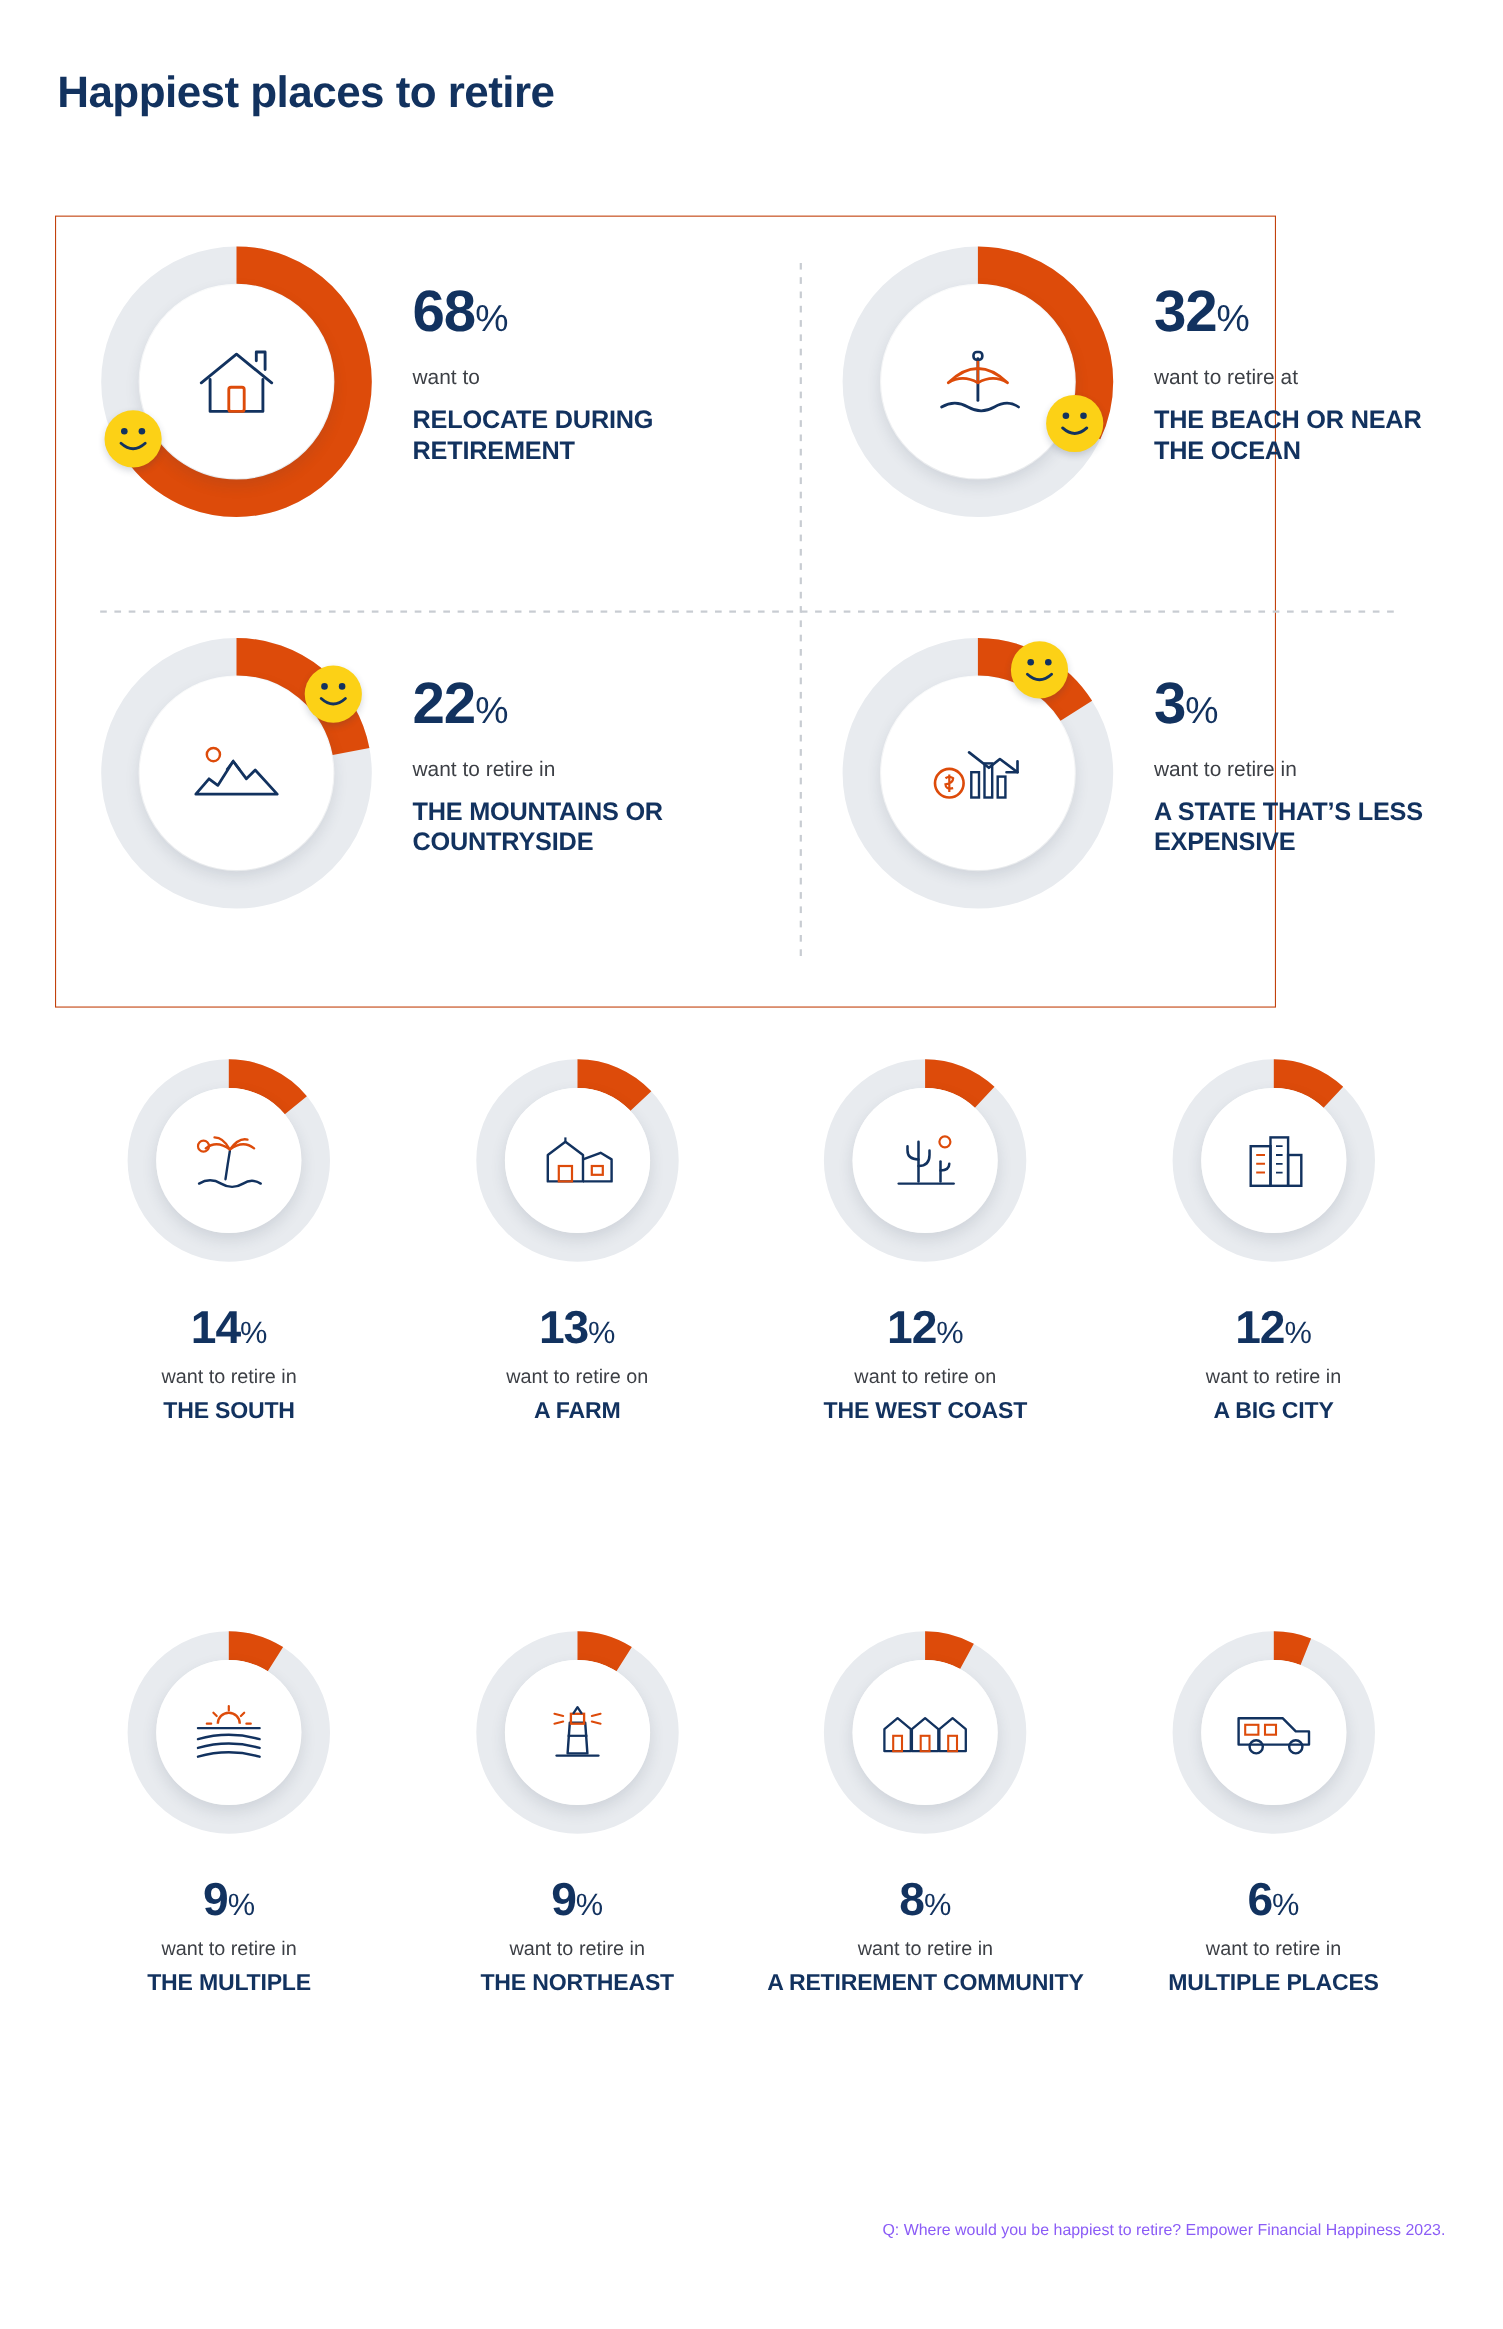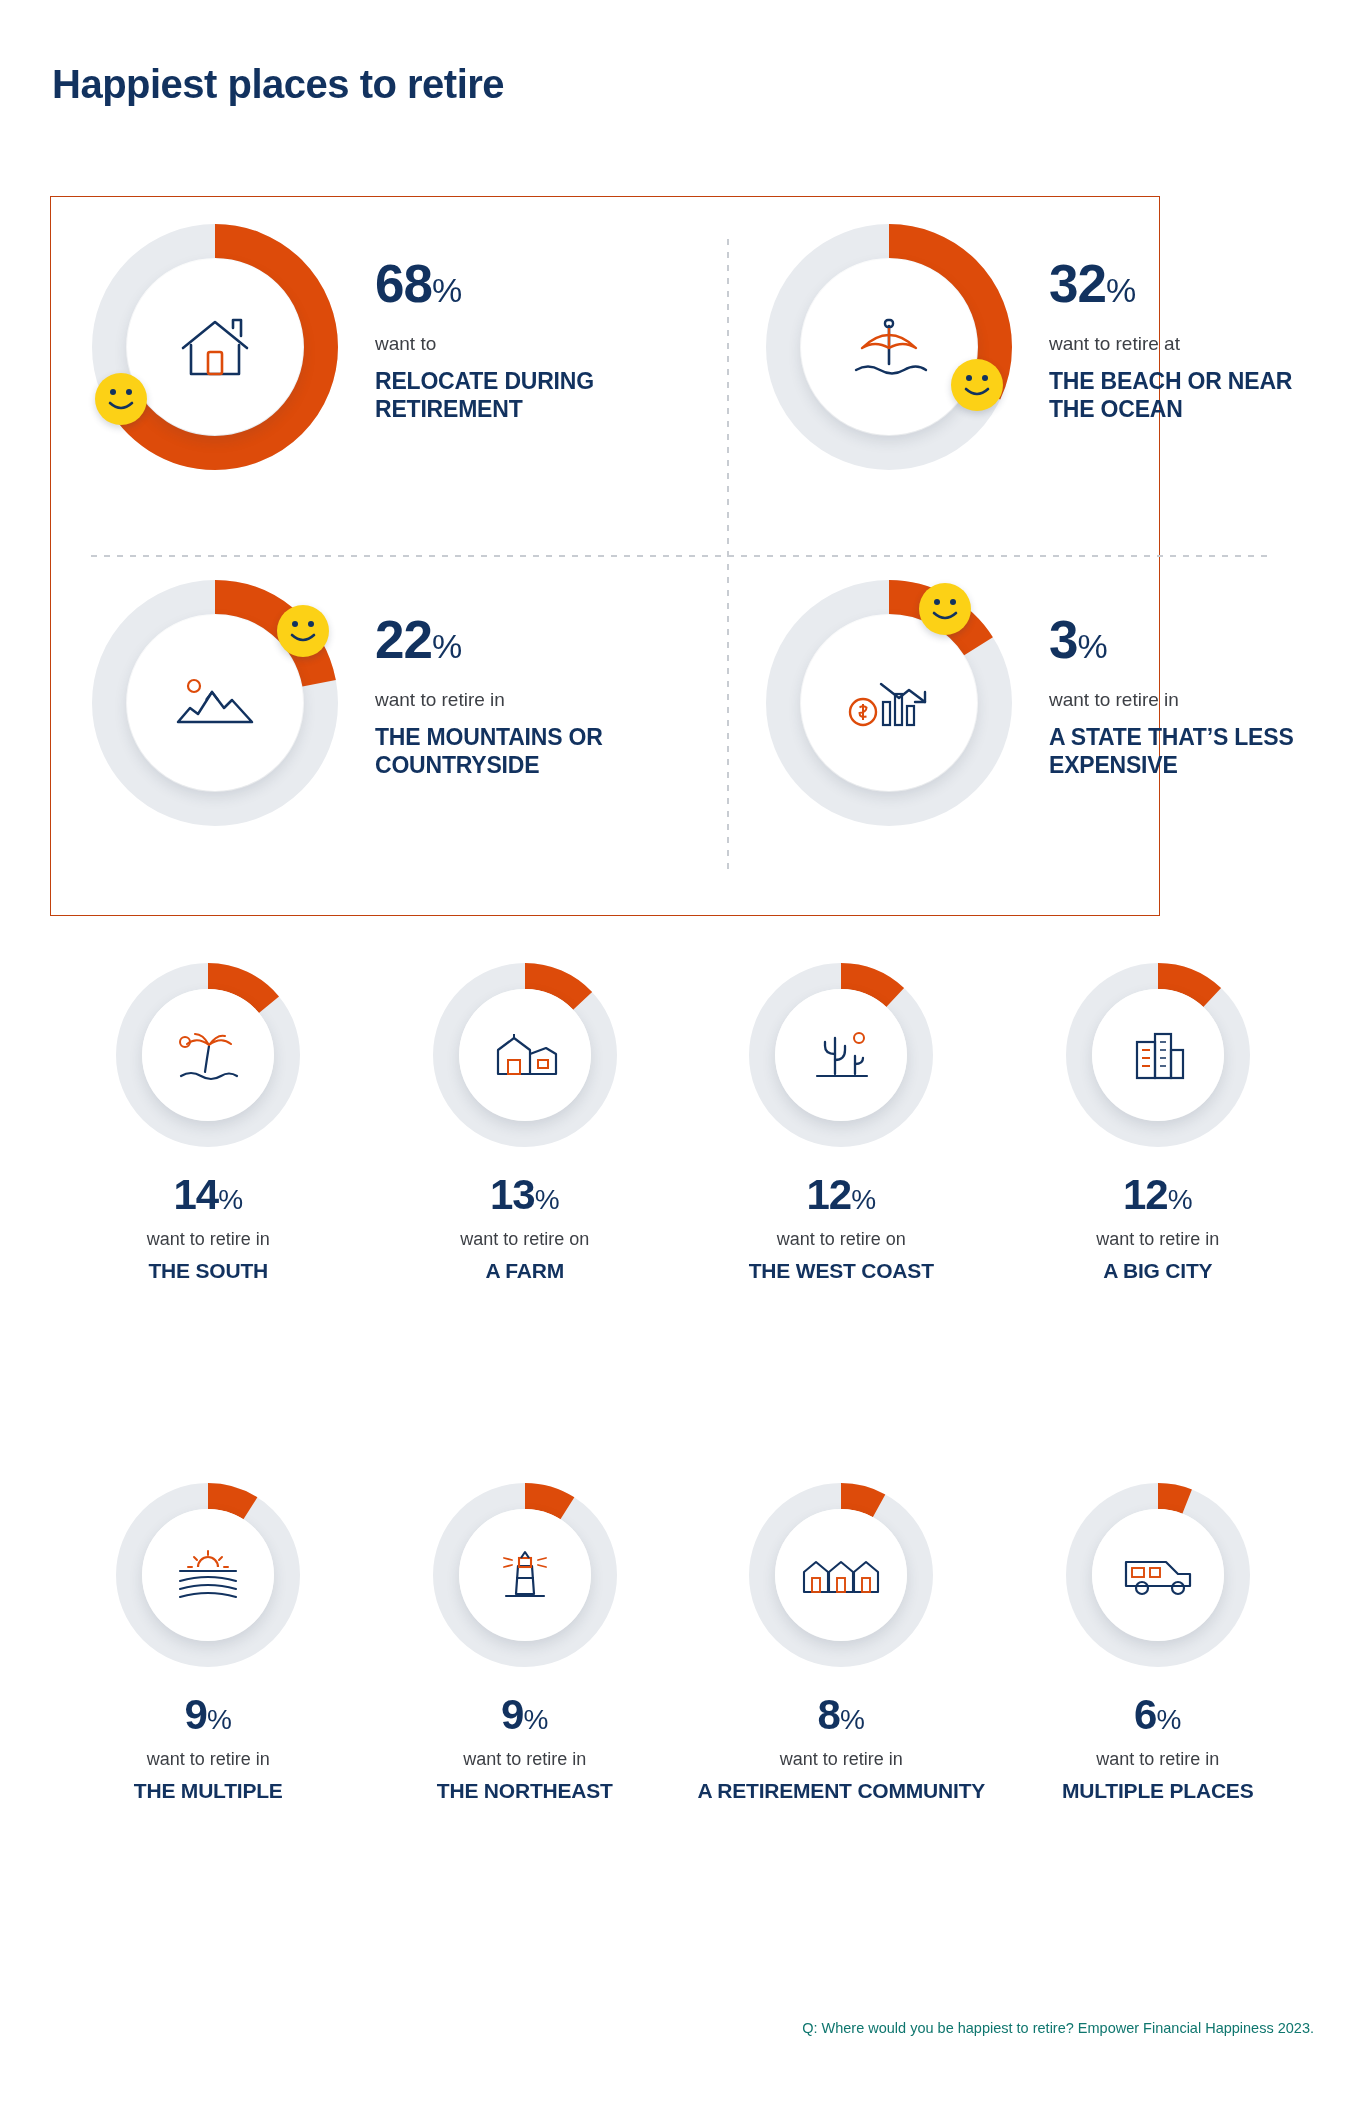--- a/index.html
+++ b/index.html
@@ -125,33 +125,33 @@
     display: flex;
   }
   .grid-row1 { top: 960px; }
   .grid-row2 { top: 1480px; }
   .cell {
     width: 325px;
     display: flex;
     flex-direction: column;
     align-items: center;
   }
-  .cell .pct { margin-top: 24px; margin-bottom: 12px; text-align: center; }
+  .cell .pct { margin-top: 36px; margin-bottom: 12px; text-align: center; }
   .cell .pct .num { font-size: 42px; }
   .cell .pct .sym { font-size: 28px; }
   .cell .lead { font-size: 18px; text-align: center; margin-bottom: 7px; }
   .cell .strongline { font-size: 21px; }
 
   
   .footer {
     position: absolute;
     right: 52px;
     top: 2020px;
     font-size: 14.5px;
-    color: #0f766e;
+    color: #8b5cf6;
     text-align: right;
   }
 </style>
 </head>
 <body>
 
 <div class="page">
 
   <div class="page-title">Happiest places to retire</div>
 

